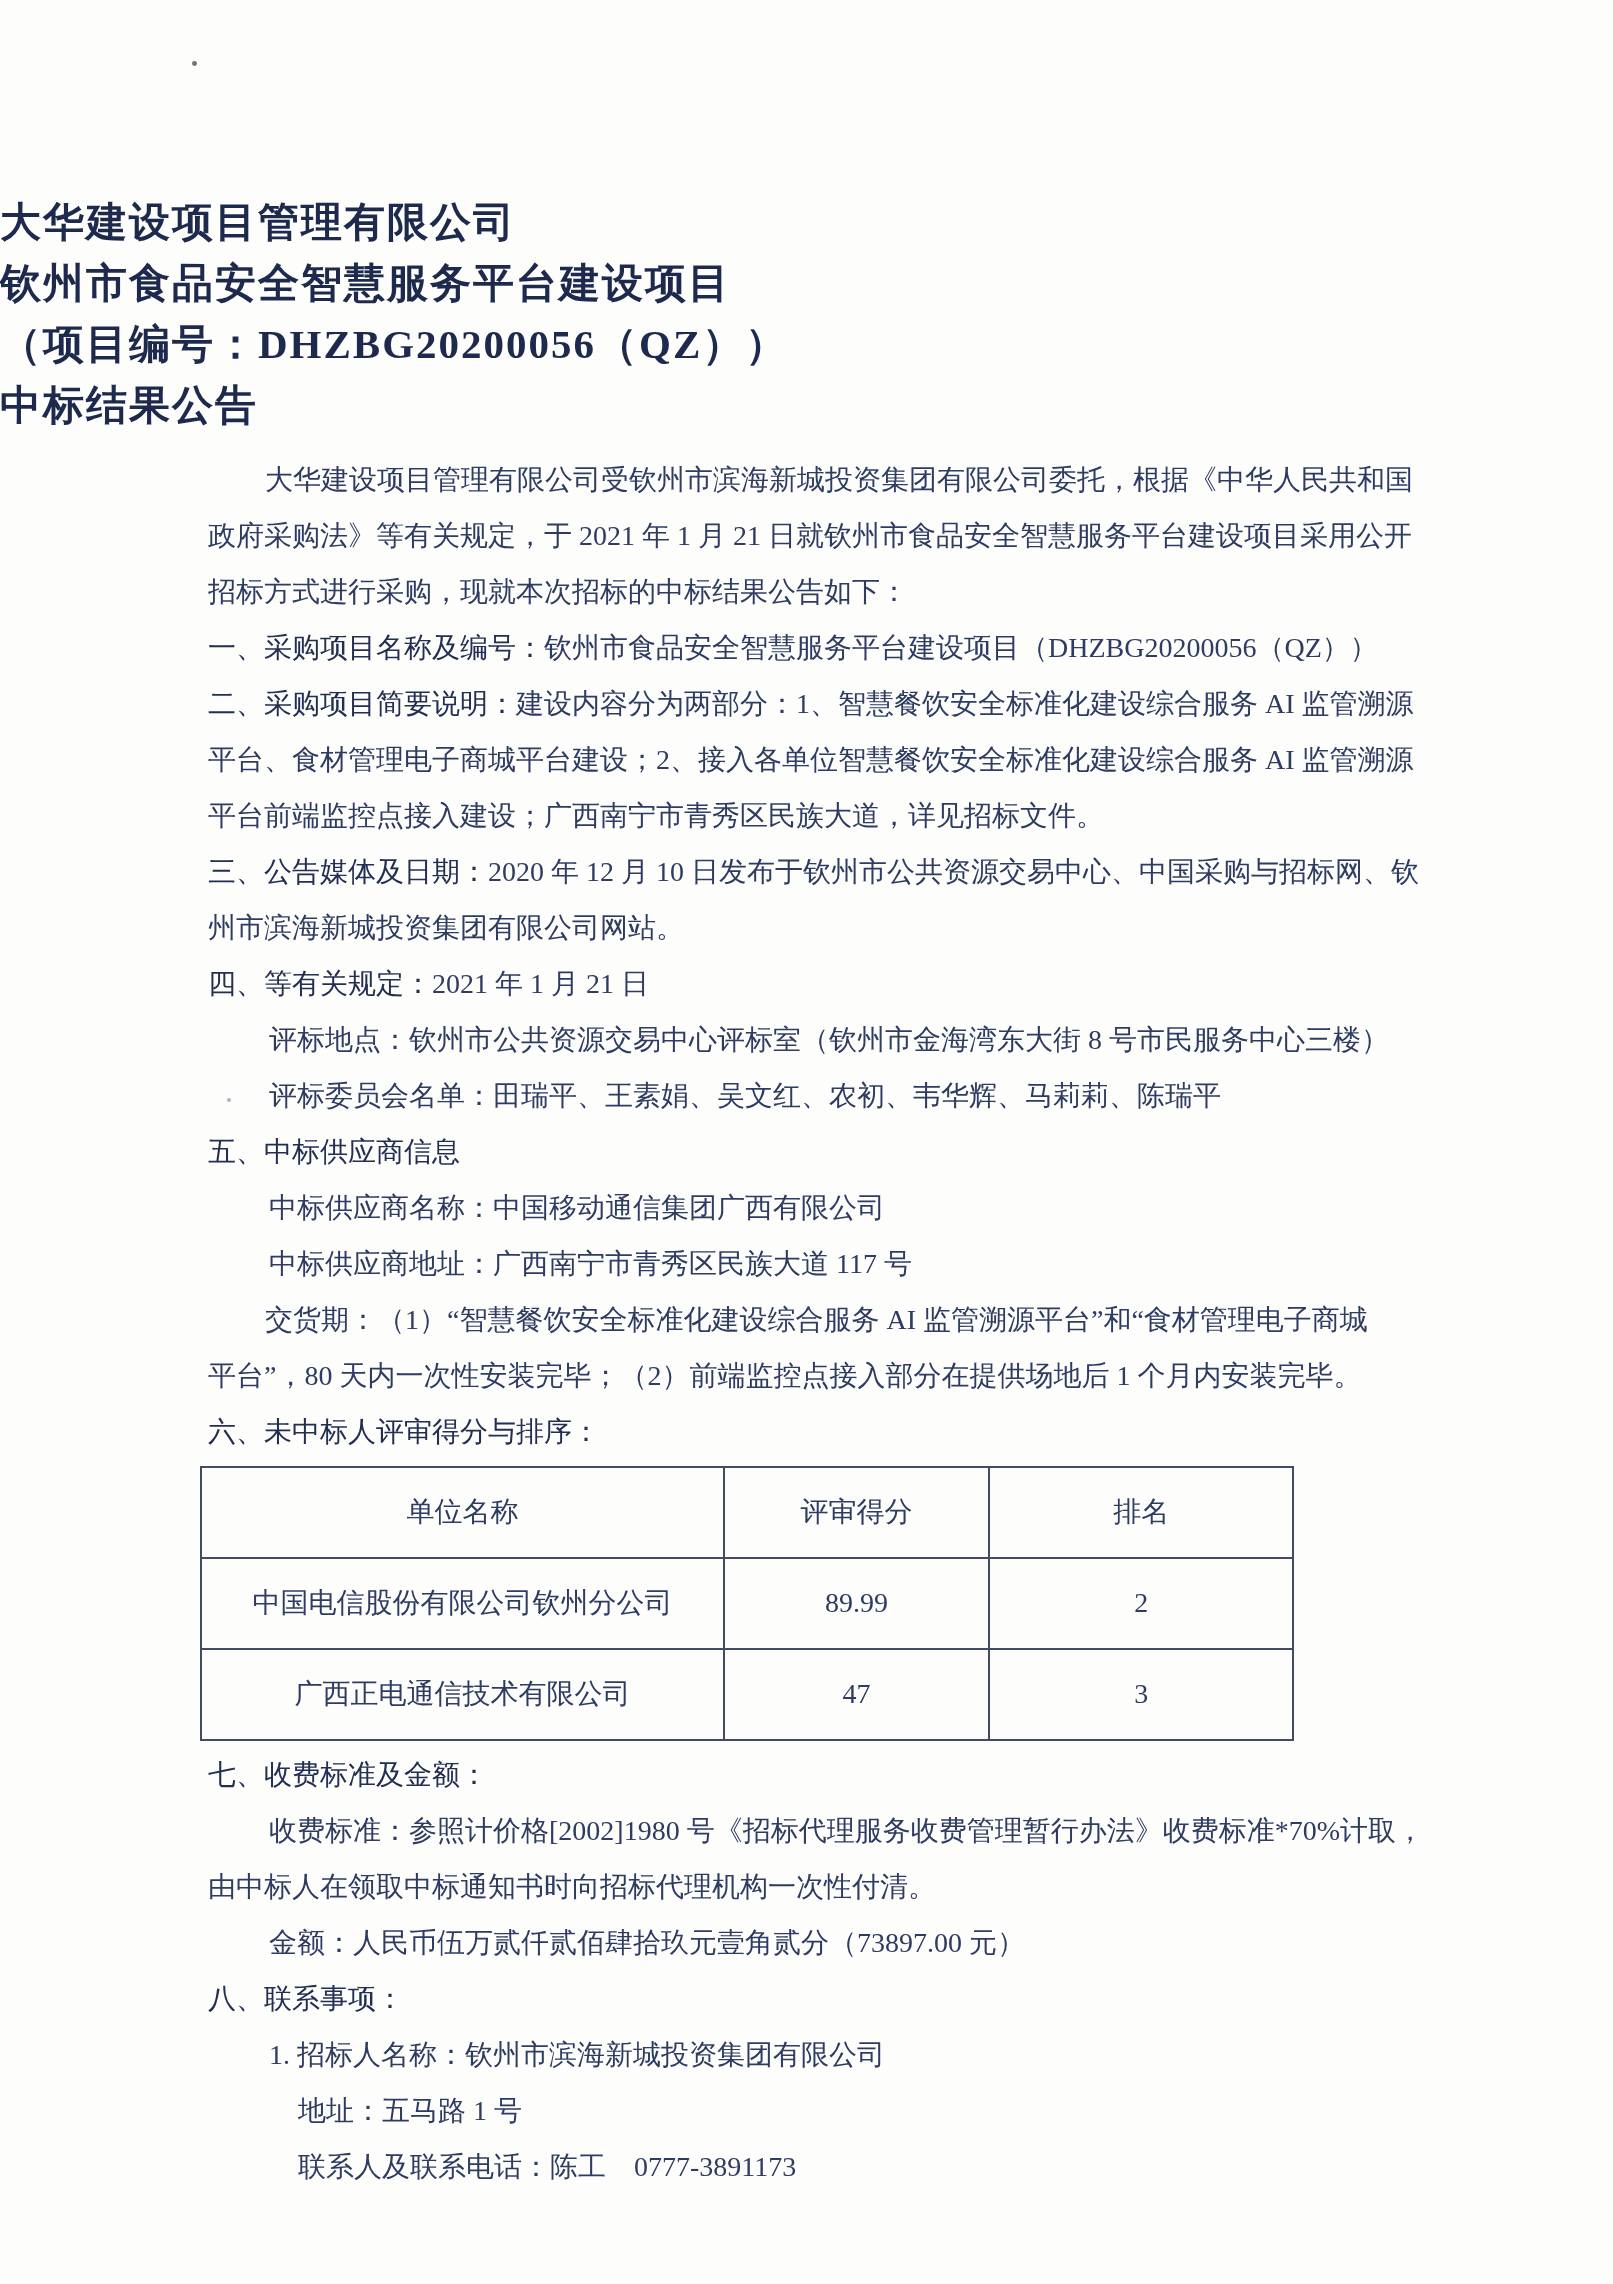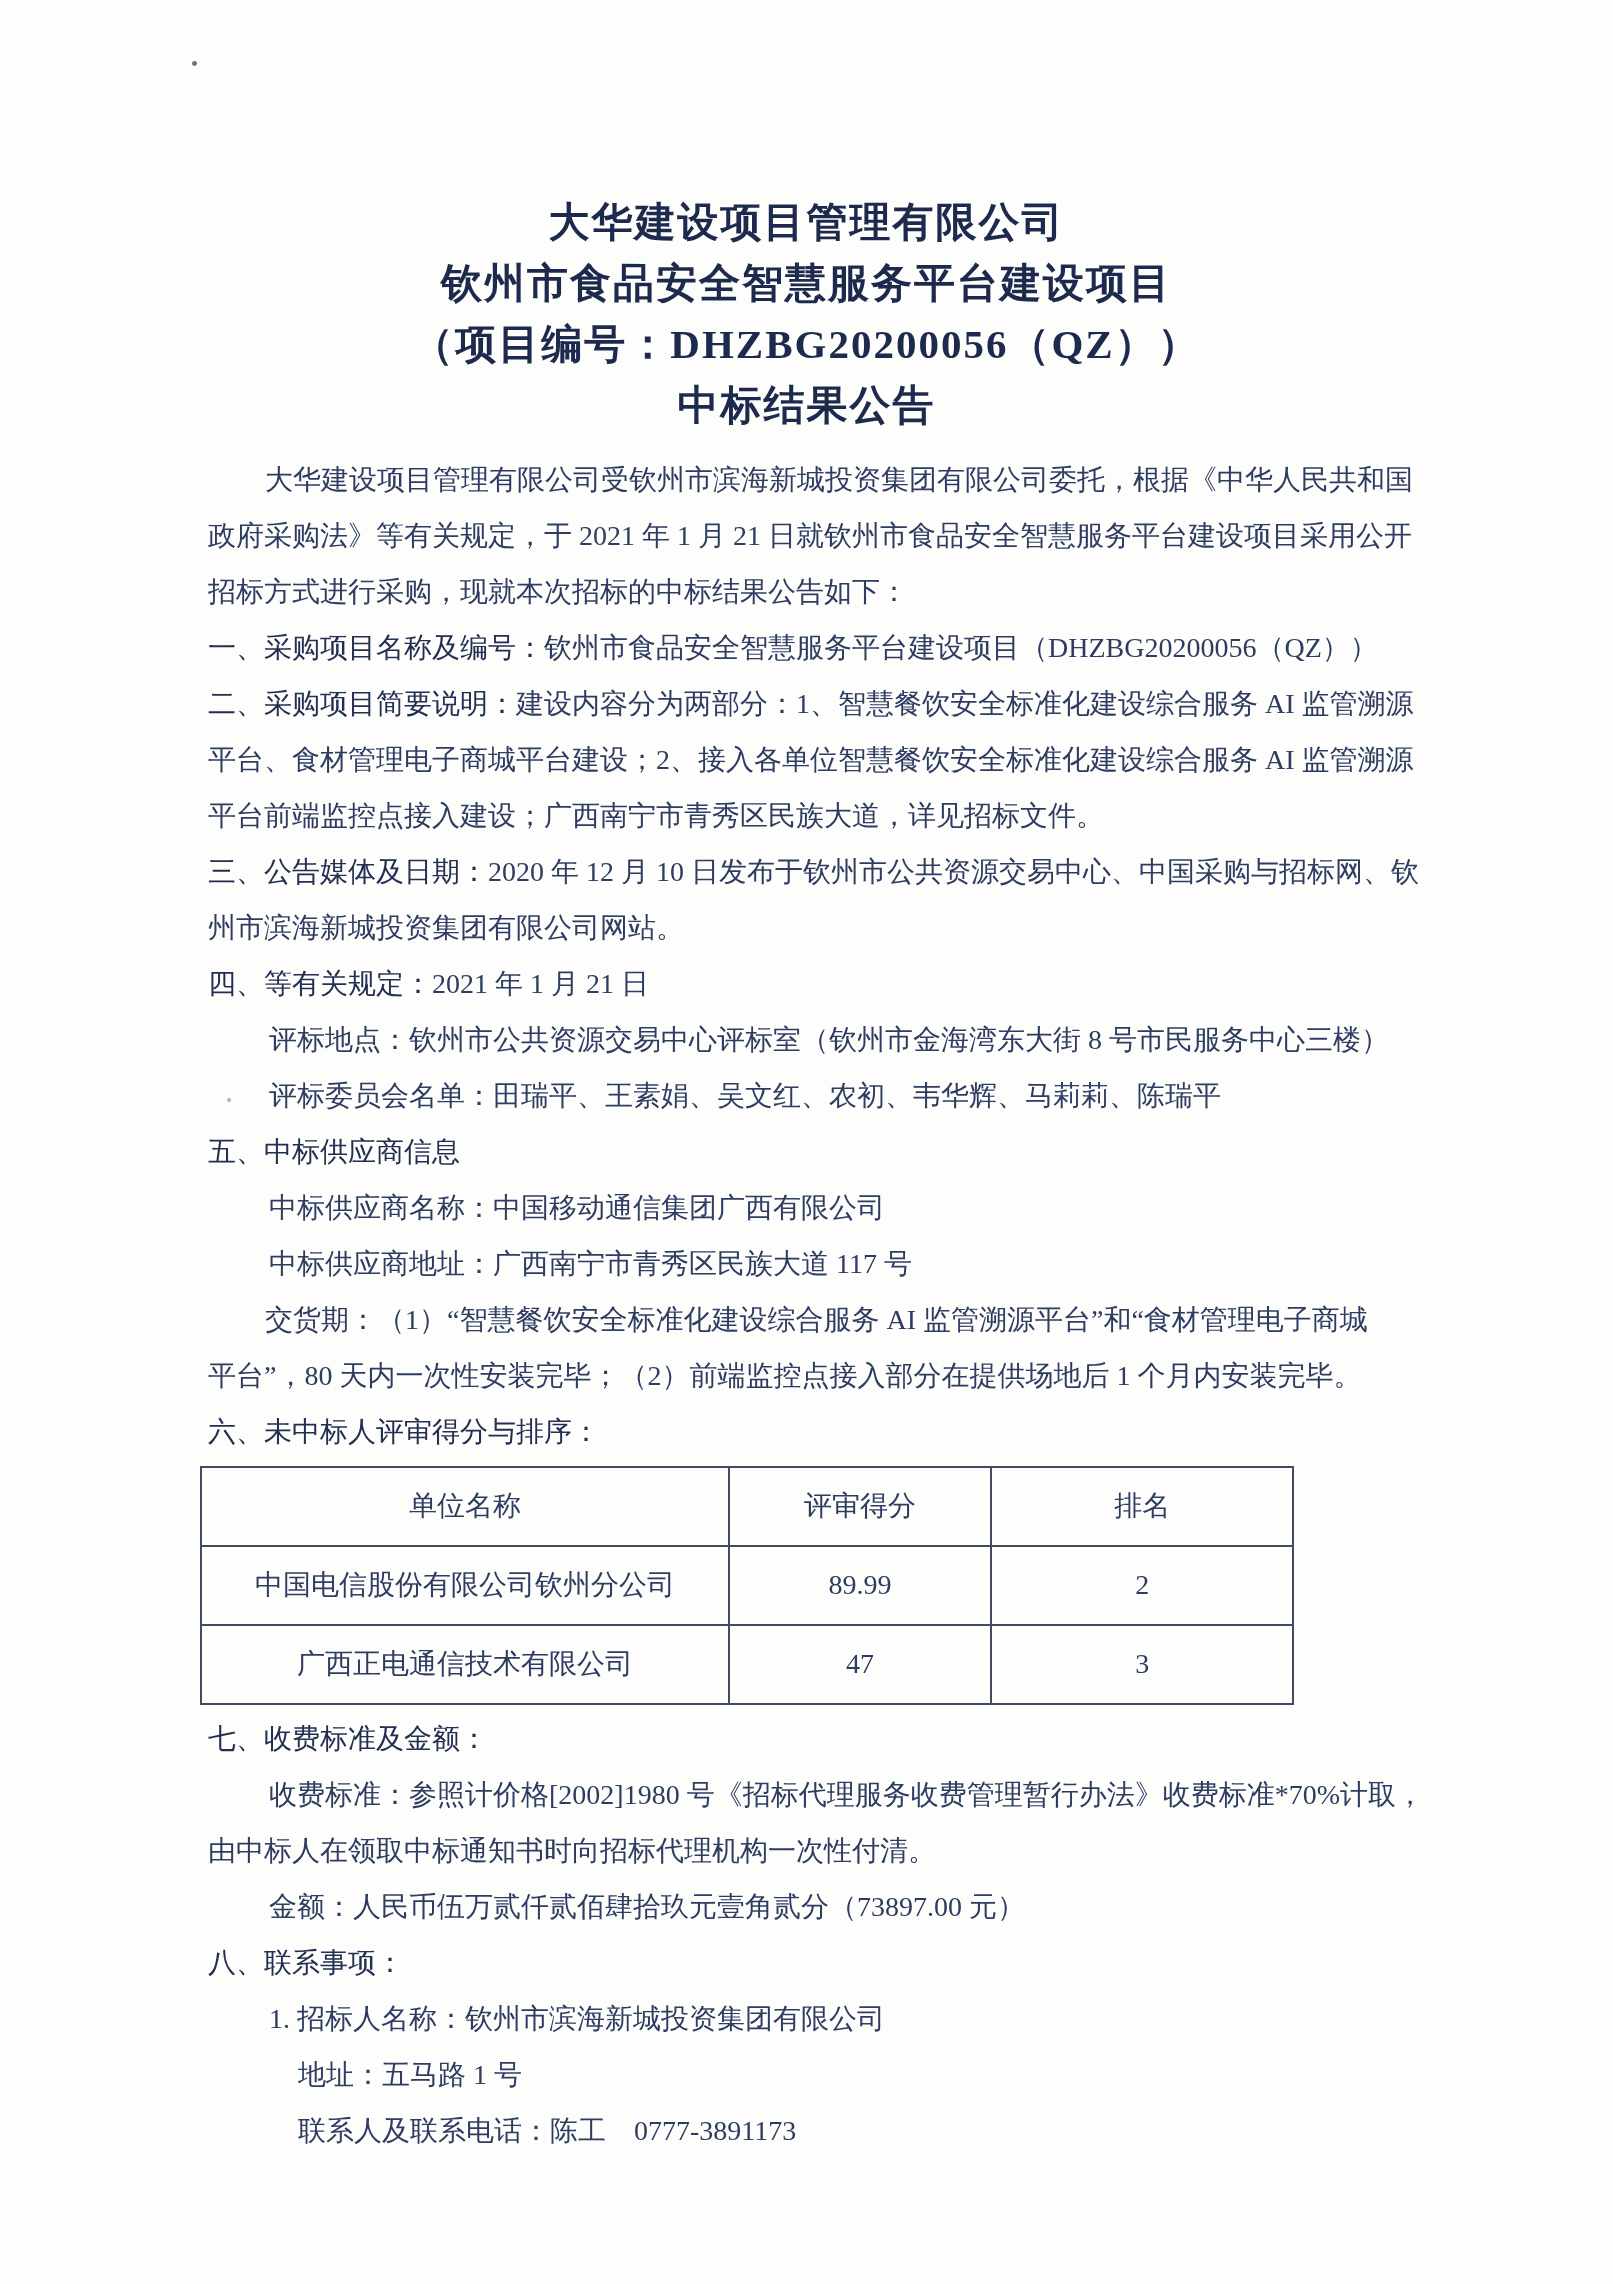--- a/index.html
+++ b/index.html
@@ -7,21 +7,20 @@
     position:relative;
     width:1613px; height:2285px;
     margin:0 auto;
     background:#fdfdfc;
     font-family:"Liberation Serif","DejaVu Serif",serif;
     color:#2e3c62;
     overflow:hidden;
   }
   .title-block {
     position:absolute; left:0; right:0; top:192px;
-    text-align:center;
     font-weight:bold;
     color:#1d2a4d;
     font-size:41px;
     line-height:61px;
     letter-spacing:2px;
   }
   .title-block .tline { white-space:nowrap; }
   .doc {
     position:absolute; left:208px; top:452px; width:1235px;
     font-size:28px;
@@ -38,21 +37,21 @@
     margin-left:-7.8px;
     margin-top:5.9px;
     margin-bottom:5.9px;
     table-layout:fixed;
   }
   .score-table th, .score-table td {
     border:2px solid #414c63;
     font-weight:normal;
     font-size:28px;
     text-align:center;
-    padding:10px;
+    padding:16px;
     color:#2e3c62;
     margin-top:36px;
   }
   .score-table thead th { height:57px; border-bottom-width:2.9px; }
   .score-table tbody td { height:57px; }
   .col-name  { width:49.2%; }
   .col-score { width:23.5%; }
   .col-rank  { width:27.3%; }
   .artifact { position:absolute; border-radius:50%; }
   .dot1 { left:192px; top:61px; width:4.9px; height:4.9px; background:#5a5a5a; opacity:.85; }

